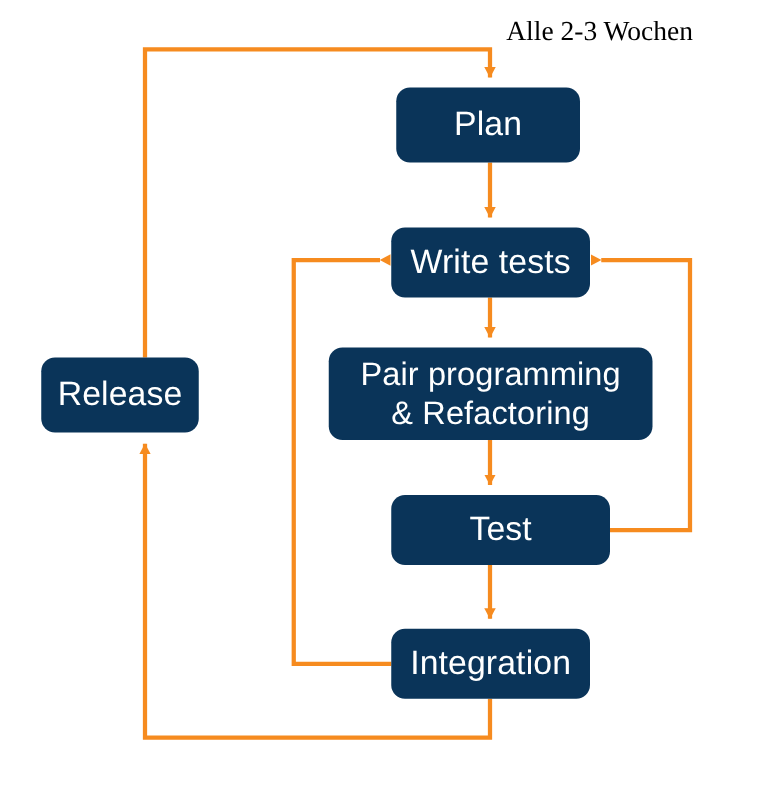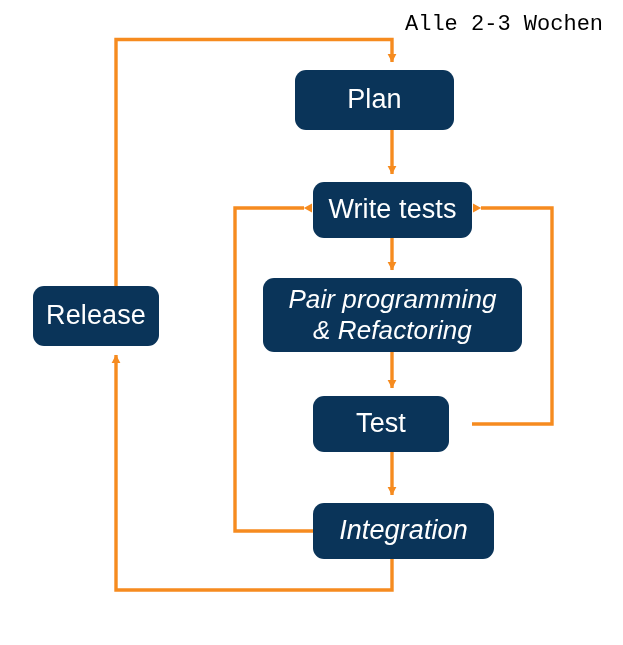--- a/index.html
+++ b/index.html
@@ -42,32 +42,32 @@
     box-sizing: border-box;
     padding: 0 8px;
   }
   .node-label {
     display: block;
     white-space: pre-line;
   }
   .caption {
     position: absolute;
     color: #000000;
-    font-family: Liberation Mono, monospace;
+    font-family: Liberation Serif, serif;
     font-size: 22px;
     line-height: 1.2;
     white-space: nowrap;
     z-index: 4;
   }
   
-  #node-plan          { left: 295px; top: 70px;  width: 159px; height: 60px; }
+  #node-plan          { left: 317px; top: 70px;  width: 147px; height: 60px; }
   #node-write-tests   { left: 313px; top: 182px; width: 159px; height: 56px; }
-  #node-pair-prog     { left: 263px; top: 278px; width: 259px; height: 74px; font-size: 26px; font-style: italic; }
-  #node-test          { left: 313px; top: 396px; width: 136px; height: 56px; }
-  #node-integration   { left: 313px; top: 503px; width: 181px; height: 56px; font-style: italic; }
+  #node-pair-prog     { left: 263px; top: 278px; width: 259px; height: 74px; font-size: 26px; }
+  #node-test          { left: 313px; top: 396px; width: 175px; height: 56px; }
+  #node-integration   { left: 313px; top: 503px; width: 159px; height: 56px; }
   #node-release       { left: 33px;  top: 286px; width: 126px; height: 60px; }
   
   #caption-cadence    { left: 405px; top: 12px; }
   #caption-daily      { left: 487px; top: 518px; }
   #caption-source     { left: 418px; top: 612px; }
 </style>
 </head>
 <body>
 
 <div id="diagram-root">

